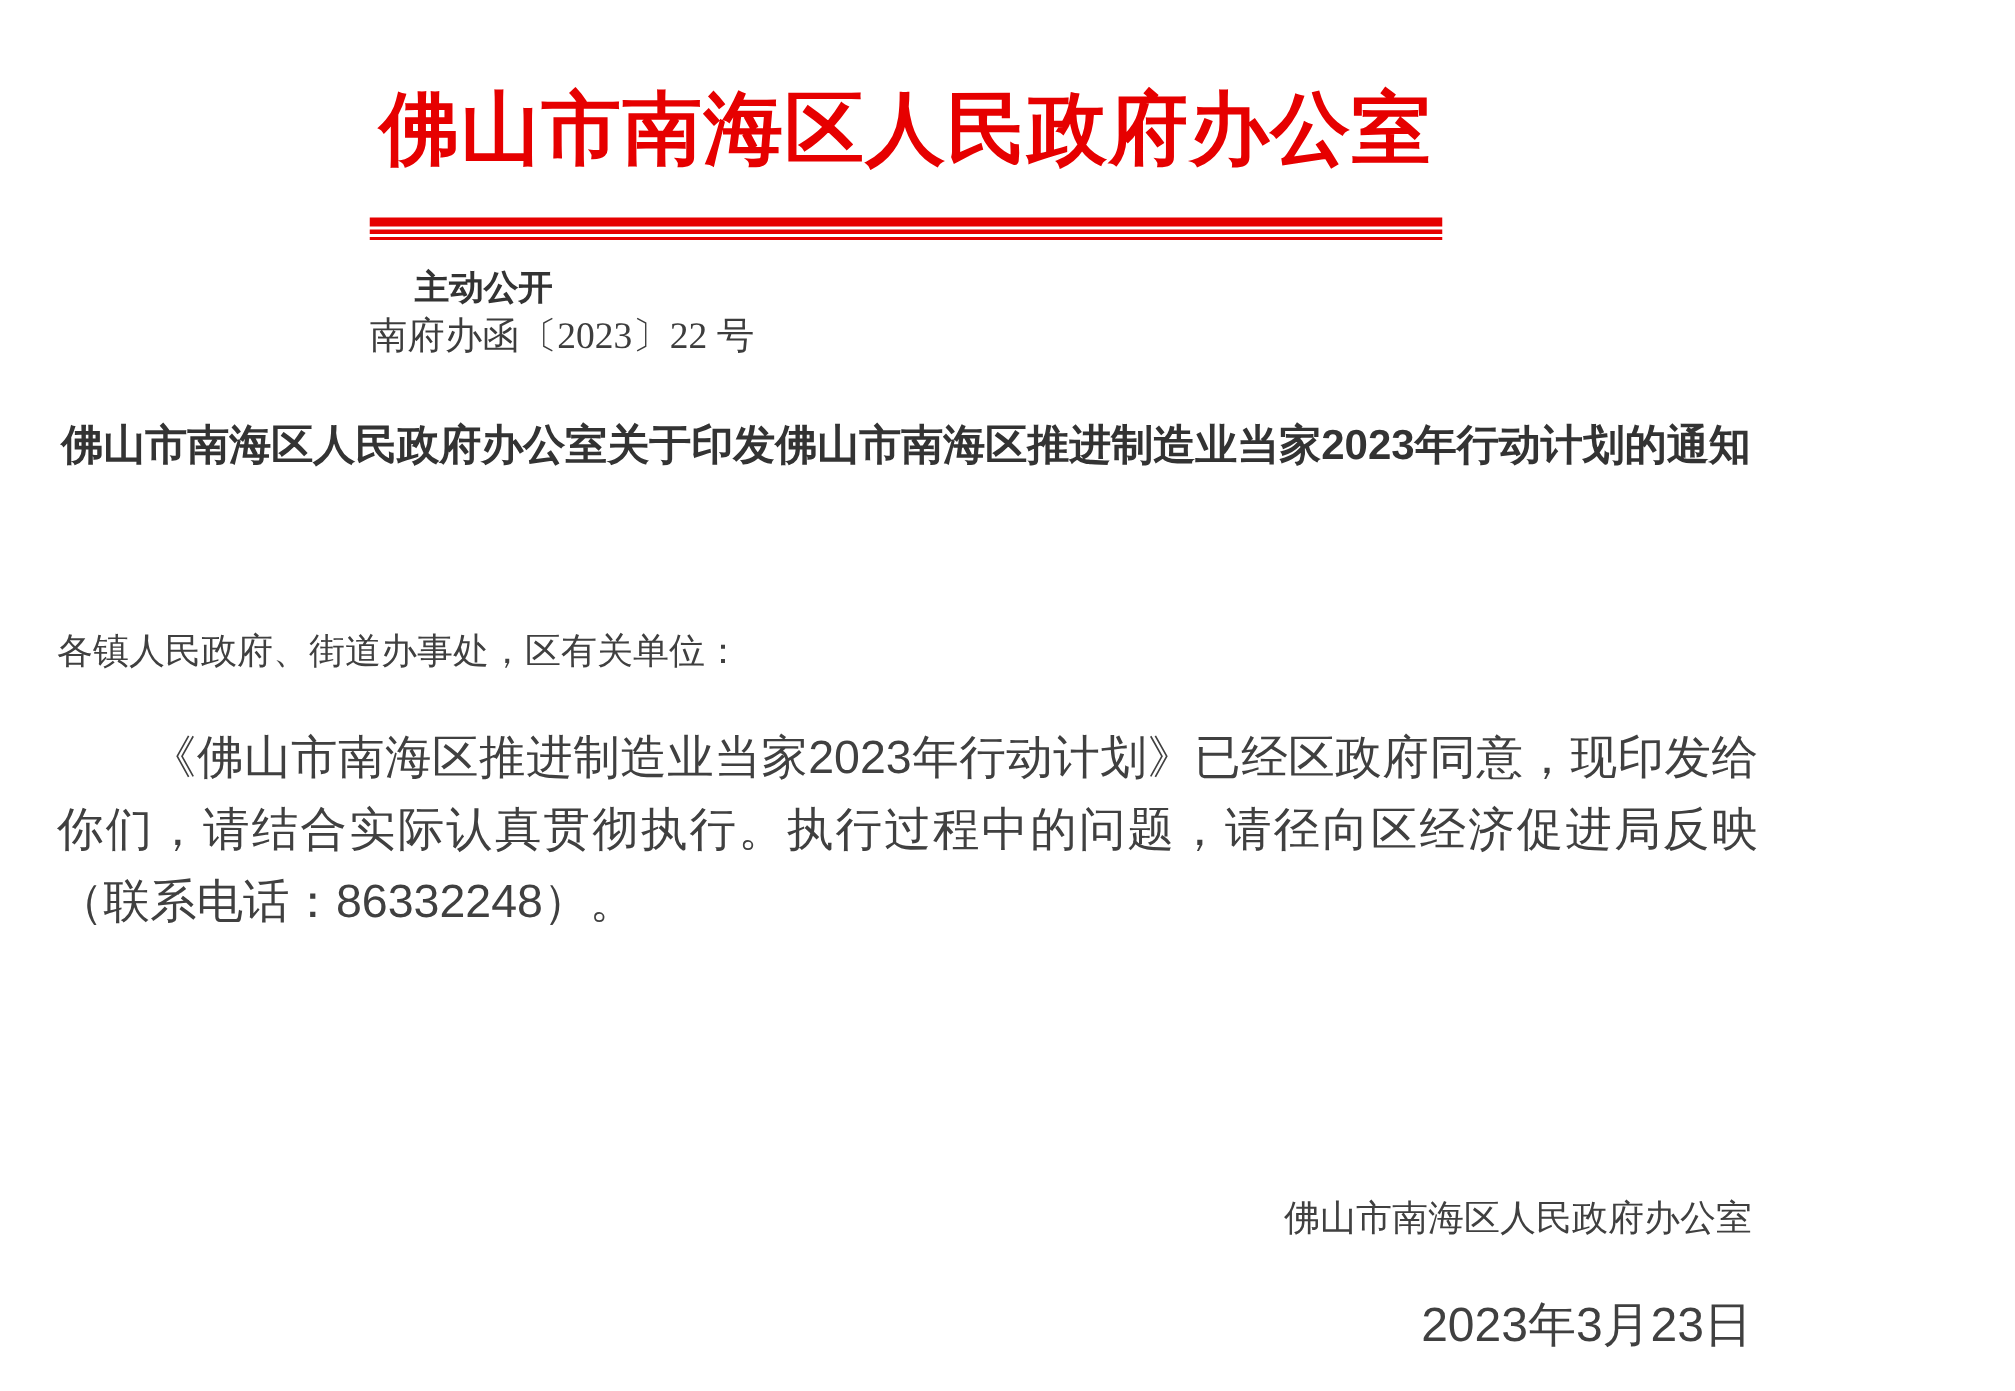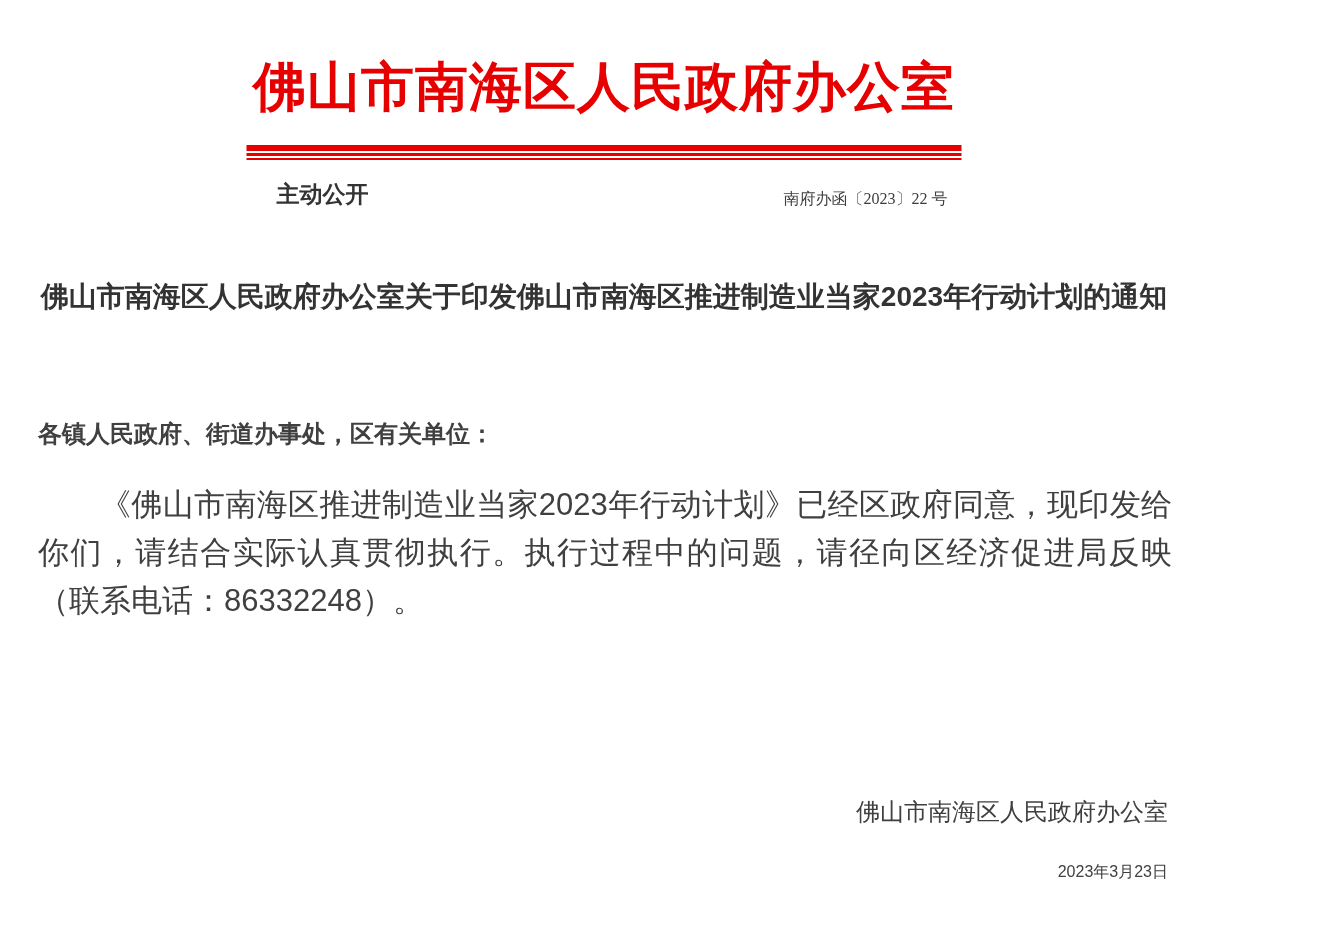--- a/index.html
+++ b/index.html
@@ -45,34 +45,35 @@
 
   
   .meta-row {
     position: absolute;
     top: 176px;
     left: 50%;
     transform: translateX(-50%);
     width: 715px;
     display: flex;
     justify-content: space-between;
-    align-items: flex-end;
+    align-items: flex-start;
     height: 34px;
+    flex-direction: column;
   }
   .disclosure-label {
     padding-left: 30px;
     font-size: 23px;
     font-weight: bold;
     color: #333333;
     white-space: nowrap;
   }
   .document-number {
     padding-right: 14px;
     font-family: "Liberation Serif", "DejaVu Serif", serif;
-    font-size: 16px;
+    font-size: 25px;
     color: #3d3d3d;
     white-space: nowrap;
   }
 
   
   .notice-title {
     position: absolute;
     top: 278px;
     left: 0;
     width: 100%;
@@ -84,21 +85,20 @@
   }
 
   
   .salutation {
     position: absolute;
     top: 418px;
     left: 38px;
     font-size: 24px;
     color: #404040;
     white-space: nowrap;
-    font-weight: bold;
   }
   .body-paragraph {
     position: absolute;
     top: 481px;
     left: 38px;
     right: 36px;
     font-size: 31px;
     line-height: 48px;
     color: #404040;
     text-indent: 2em;
@@ -123,21 +123,21 @@
     top: 796px;
     right: 40px;
     font-size: 24px;
     color: #404040;
     white-space: nowrap;
   }
   .issue-date {
     position: absolute;
     top: 862px;
     right: 40px;
-    font-size: 16px;
+    font-size: 32px;
     color: #404040;
     white-space: nowrap;
     text-align: right;
   }
 </style>
 </head>
 <body>
 
 <div class="page">
 

